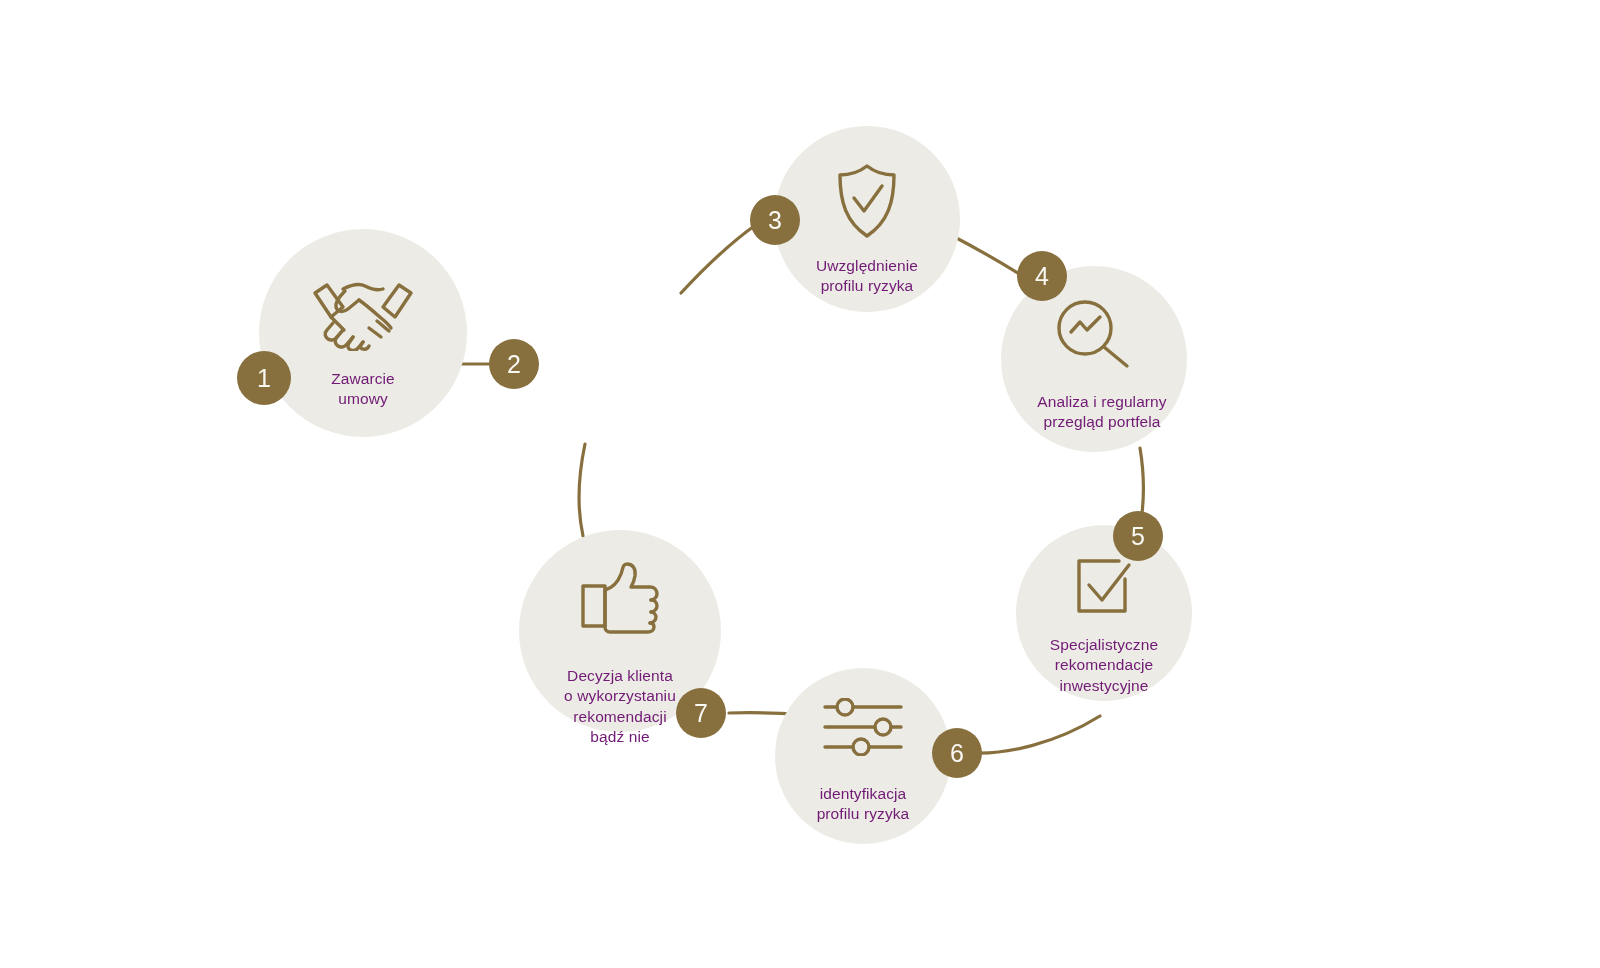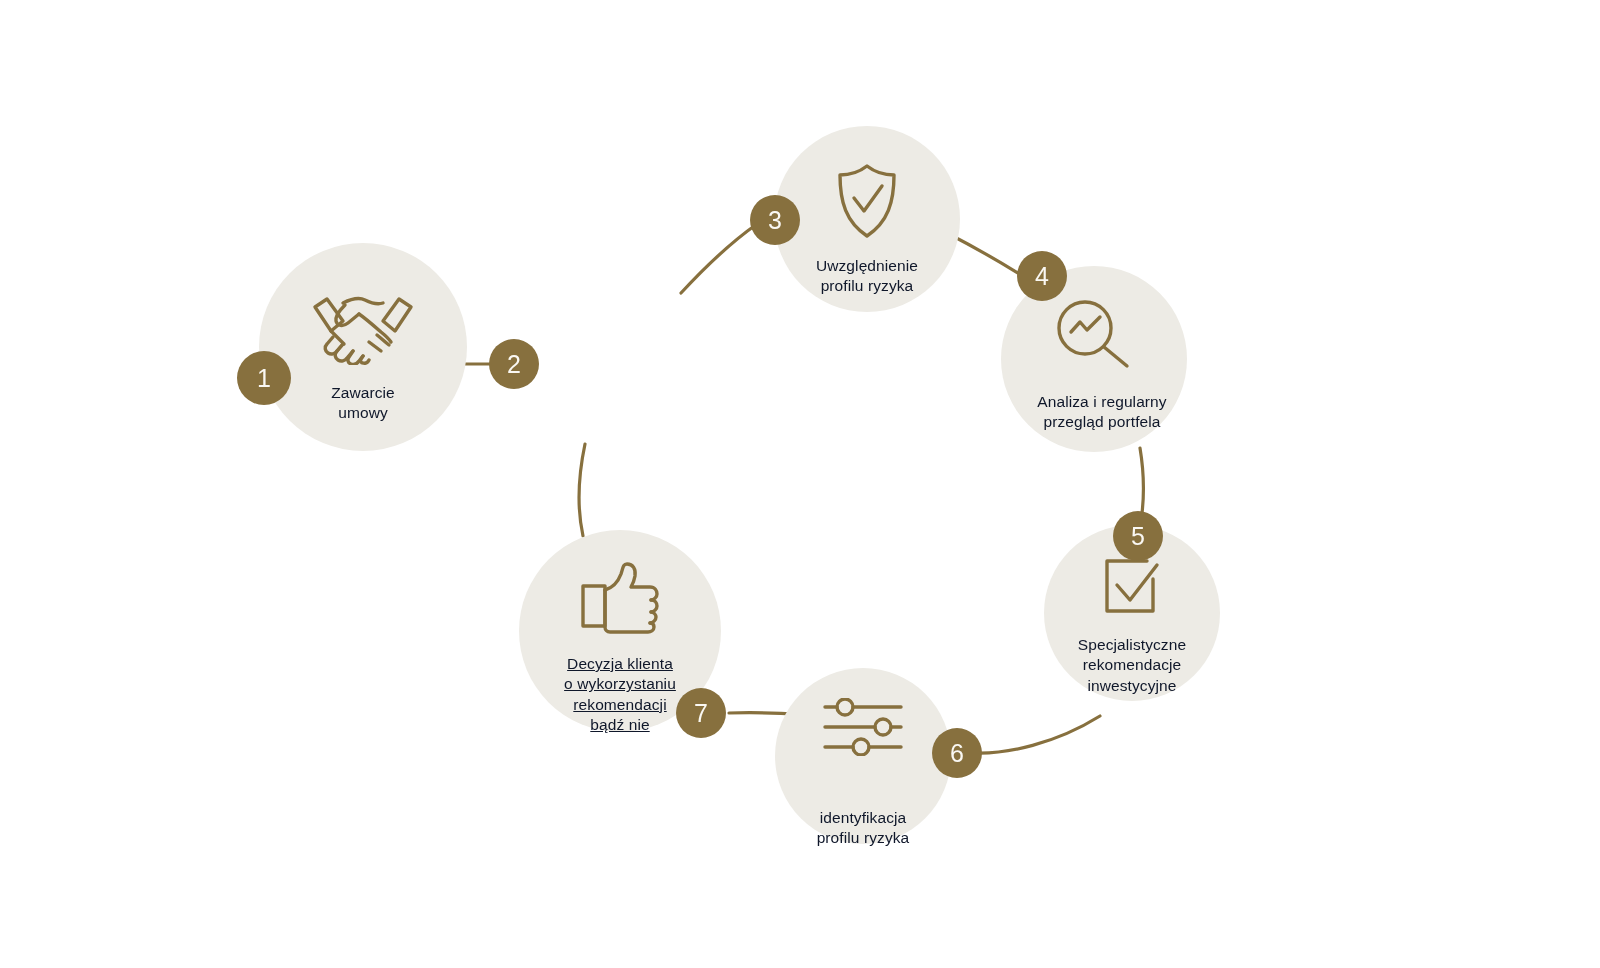--- a/index.html
+++ b/index.html
@@ -38,21 +38,21 @@
   }
   .node-icon {
     display: block;
     line-height: 0;
   }
   .node-icon svg {
     display: block;
   }
   .node-label {
     text-align: center;
-    color: #0f172a;
+    color: #701a75;
     font-size: 15.5px;
     line-height: 1.32;
     font-family: "Liberation Sans", "DejaVu Sans", sans-serif;
     white-space: pre-line;
     letter-spacing: 0.1px;
   }
   .badge {
     position: absolute;
     border-radius: 50%;
     background: #87703E;
@@ -77,21 +77,21 @@
       <path d="M 443 364 L 497 364"></path>
       <path d="M 681 293 C 706 266 730 243 757 224"></path>
       <path d="M 947 233 C 978 249 1002 263 1026 278"></path>
       <path d="M 1140 448 C 1145 478 1144 505 1140 527"></path>
       <path d="M 1100 716 C 1055 744 1007 754 975 753"></path>
       <path d="M 939 737 C 880 720 800 711 729 713"></path>
       <path d="M 585 444 C 577 482 578 513 583 536"></path>
     </g>
   </svg>
 
-  <div class="node" style="left:259px; top:243px; width:208px; height:208px; padding-top:44px;">
+  <div class="node" style="left:259px; top:229px; width:208px; height:208px; padding-top:44px;">
     <span class="node-icon">
       <svg width="120" height="78" viewBox="0 0 120 78" fill="none" stroke="#87703E" stroke-width="3.4" stroke-linejoin="round" stroke-linecap="round" xmlns="http://www.w3.org/2000/svg">
         <path d="M12 20 L24 12 L40 34 L28 44 Z"></path>
         <path d="M108 20 L96 12 L80 34 L92 44 Z"></path>
         <path d="M40 16 C48 12 56 10 62 13 C68 16 74 18 80 16"></path>
         <path d="M42 18 C36 24 32 29 33 34 C34 39 40 40 45 36 L56 27"></path>
         <path d="M56 27 C62 31 70 38 78 45 C83 49 86 52 88 55"></path>
         <path d="M28 44 C31 47 36 52 41 57"></path>
         <path d="M30 50 L24 57 C21 60 22 64 25 66 C28 68 32 67 34 64 L40 57"></path>
         <path d="M40 57 L34 64 C31 67 32 71 35 73 C38 75 42 74 44 71 L50 64"></path>
@@ -134,36 +134,36 @@
         <path d="M16 34 L25 24 L32 32 L45 19"></path>
       </svg>
     </span>
     <span class="node-label" style="margin-top:20px;margin-left:16px;">Analiza i regularny
 przegląd portfela</span>
   </div>
   <div class="badge" style="left:1017px; top:251px; width:50px; height:50px;">
       <span>4</span>
     </div>
 
-  <div class="node" style="left:1044px; top:525px; width:176px; height:176px; padding-top:30px;">
+  <div class="node" style="left:1016px; top:525px; width:176px; height:176px; padding-top:30px;">
     <span class="node-icon">
       <svg width="62" height="62" viewBox="0 0 62 62" fill="none" stroke="#87703E" stroke-width="3.4" stroke-linecap="round" stroke-linejoin="round" xmlns="http://www.w3.org/2000/svg">
         <path d="M52 24 L52 56 L6 56 L6 6 L46 6"></path>
         <path d="M16 30 L29 45 L56 10"></path>
       </svg>
     </span>
     <span class="node-label" style="margin-top:18px;">Specjalistyczne
 rekomendacje
 inwestycyjne</span>
   </div>
   <div class="badge" style="left:1113px; top:511px; width:50px; height:50px;">
       <span>5</span>
     </div>
 
-  <div class="node" style="left:775px; top:668px; width:176px; height:176px; padding-top:30px;gap:24px;">
+  <div class="node" style="left:775px; top:668px; width:176px; height:176px; padding-top:30px;">
     <span class="node-icon">
       <svg width="80" height="58" viewBox="0 0 80 58" fill="none" stroke="#87703E" stroke-width="3.4" stroke-linecap="round" stroke-linejoin="round" xmlns="http://www.w3.org/2000/svg">
         <path d="M2 9 L14 9"></path>
           <path d="M30 9 L78 9"></path>
           <circle cx="22" cy="9" r="8"></circle>
         <path d="M2 29 L52 29"></path>
           <path d="M68 29 L78 29"></path>
           <circle cx="60" cy="29" r="8"></circle>
         <path d="M2 49 L30 49"></path>
           <path d="M46 49 L78 49"></path>
@@ -180,21 +180,21 @@
   <div class="node" style="left:519px; top:530px; width:202px; height:202px; padding-top:32px;">
     <span class="node-icon">
       <svg width="80" height="72" viewBox="0 0 80 72" fill="none" stroke="#87703E" stroke-width="3.4" stroke-linecap="round" stroke-linejoin="round" xmlns="http://www.w3.org/2000/svg">
         <rect x="3" y="24" width="22" height="40"></rect>
         <path d="M25 28 C32 26 38 20 41 12 C43 6 43 2 47 2 C53 2 56 7 55 14 C54 20 51 25 51 25 L70 25 C75 25 77 29 77 32 C77 35 74 38 71 38"></path>
         <path d="M71 38 C75 38 77 41 77 44 C77 47 74 50 71 50"></path>
         <path d="M71 50 C74 50 76 53 76 55 C76 58 73 61 70 61"></path>
         <path d="M70 61 C73 61 74 63 74 65 C74 68 71 70 68 70 L30 70 C27 70 25 68 25 65 L25 28"></path>
       </svg>
     </span>
-    <span class="node-label" style="margin-top:20px;text-decoration:underline;">Decyzja klienta
+    <span class="node-label" style="margin-top:32px;">Decyzja klienta
 o wykorzystaniu
 rekomendacji
 bądź nie</span>
   </div>
   <div class="badge" style="left:676px; top:688px; width:50px; height:50px;">
       <span>7</span>
     </div>
 
 </div>
 

